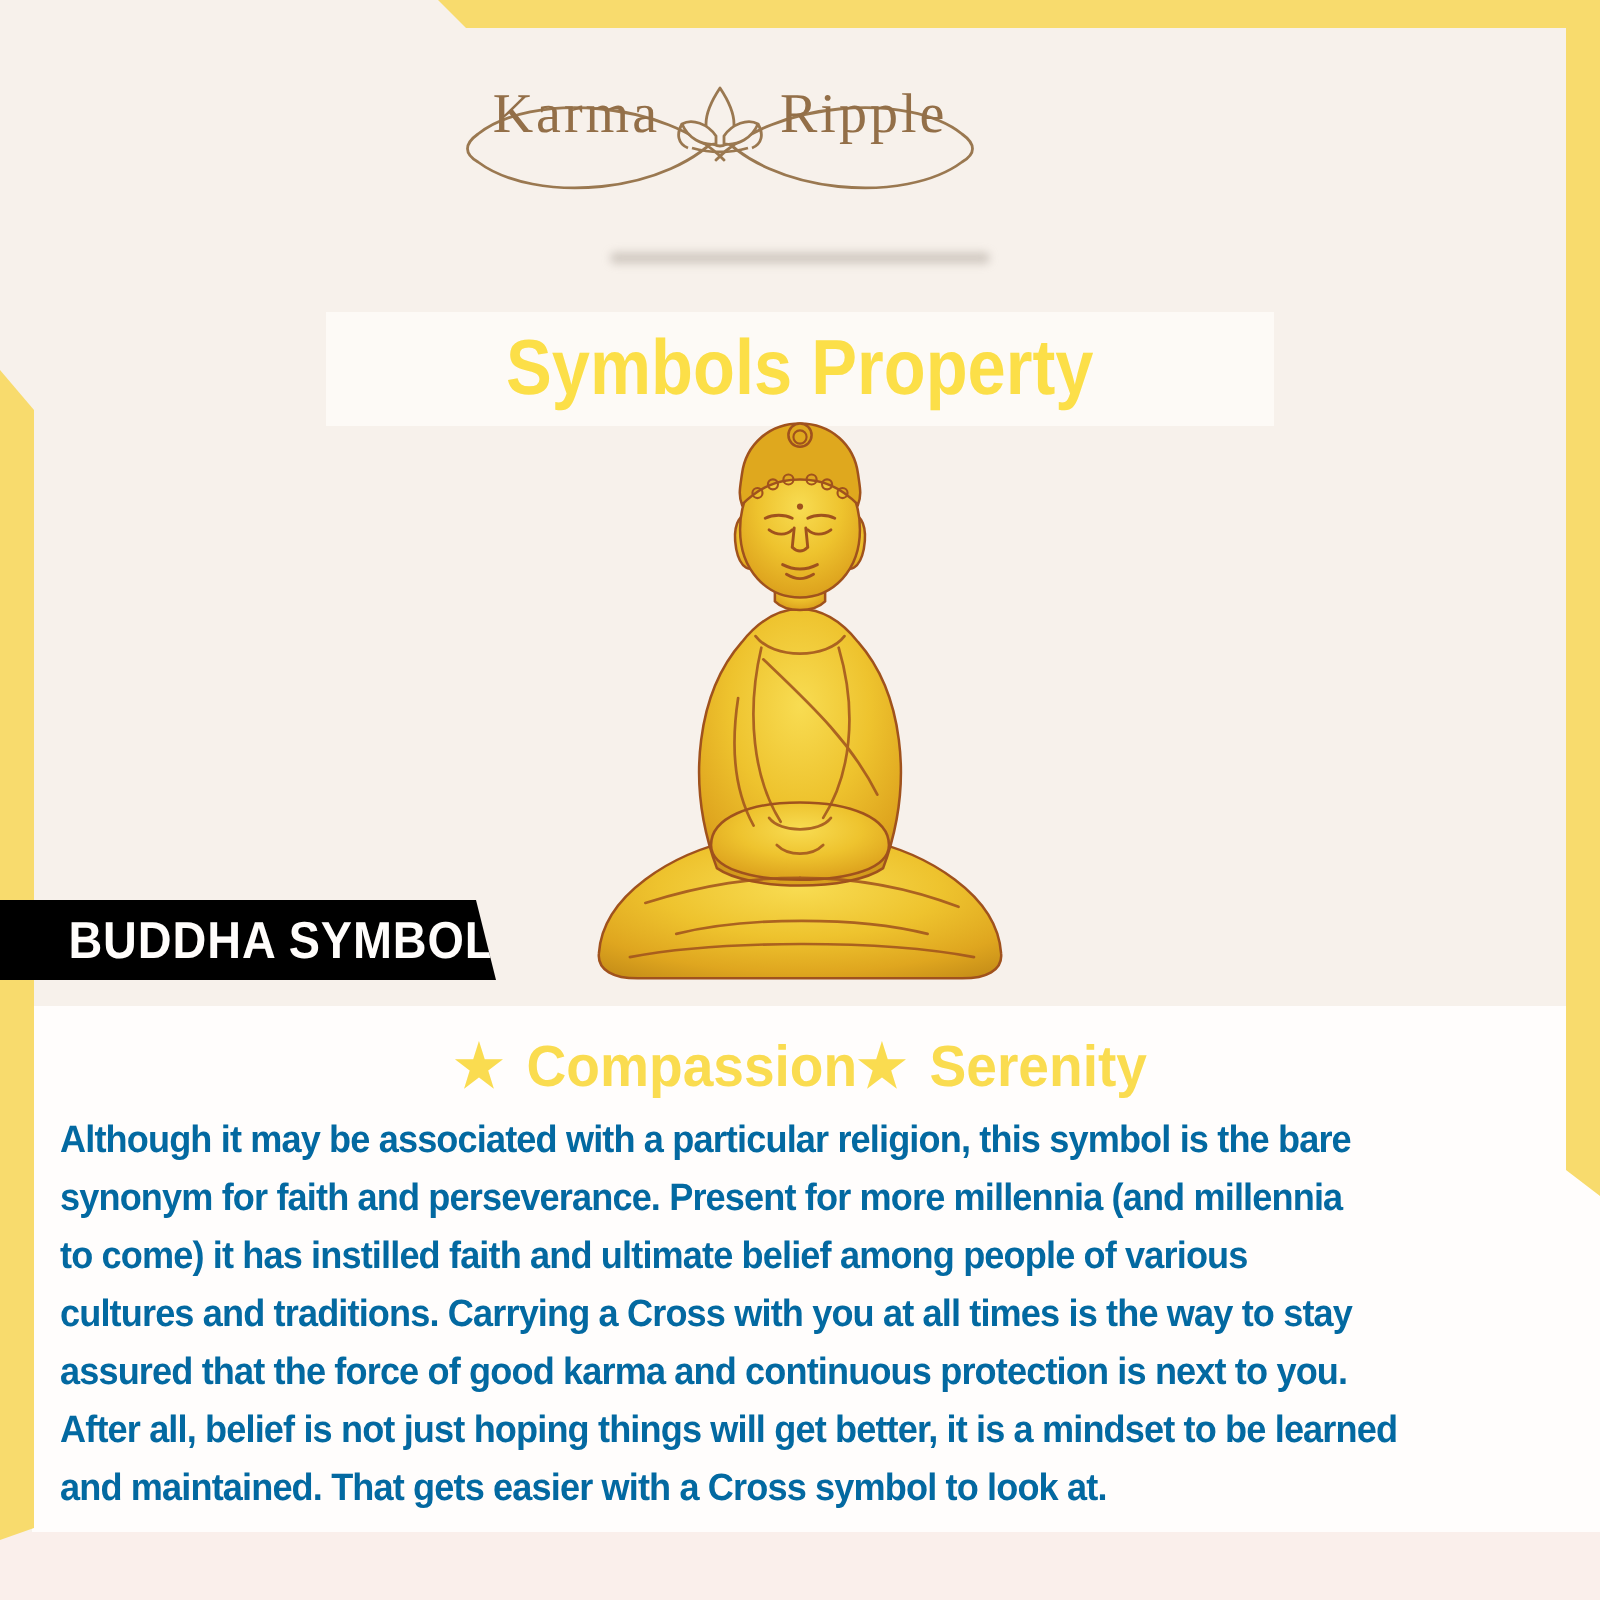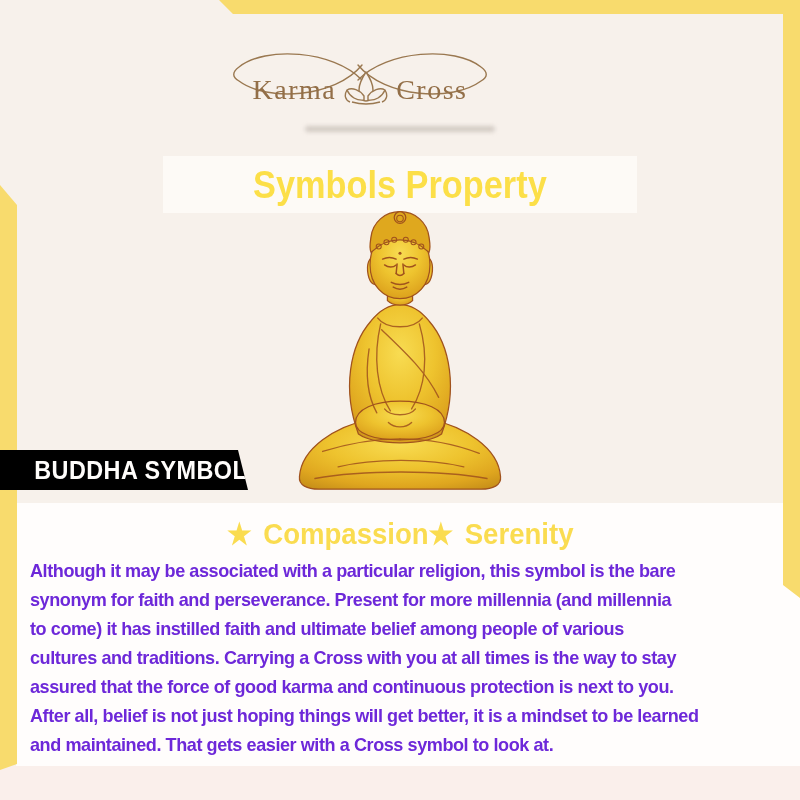--- a/index.html
+++ b/index.html
@@ -19,21 +19,21 @@
   }
   .left-strip{
     left:0;top:185px;width:17px;height:585px;
     background:#F8DB6D;
     clip-path:polygon(0 0,17px 20px,17px 579px,0 585px);
   }
 
   
   .logo{
     left:229px;top:42px;width:262px;height:64px;
-    display:flex;align-items:flex-end;justify-content:center;gap:8px;
+    display:flex;align-items:flex-start;justify-content:center;gap:8px;
   }
   .logo .swirls{position:absolute;left:0;top:2px;width:262px;height:60px;}
   .logo .word{
     font-family:"Liberation Serif",serif;
     font-size:28px;color:#936F48;letter-spacing:1.5px;
     position:relative;z-index:2;
   }
   .logo .lotus{position:relative;z-index:2;width:44px;height:38px;margin-top:-2px;}
 
   
@@ -75,21 +75,21 @@
     left:0;top:514px;width:800px;height:40px;text-align:center;text-decoration:underline;
   }
   .props-heading .props-text{
     display:inline-block;line-height:40px;white-space:nowrap;
     font-size:29px;font-weight:bold;color:#FADC50;
     word-spacing:4px;transform:scaleX(.95);transform-origin:center;
   }
 
   .body-text{
     left:30px;top:556px;width:770px;
-    color:#6d28d9;font-size:19px;font-weight:bold;letter-spacing:-.45px;
+    color:#0369a1;font-size:19px;font-weight:bold;letter-spacing:-.45px;
   }
   .body-text .line{
     line-height:29px;white-space:nowrap;
     transform:scaleX(.95);transform-origin:left center;
   }
 </style>
 </head>
 <body>
 
 <div class="abs bottom-band"></div>
@@ -108,21 +108,21 @@
   </svg>
   <span class="word">Karma</span>
   <svg class="lotus" viewBox="0 0 44 36" fill="#F7F1EB" stroke="#9A7850" stroke-width="1.4" stroke-linejoin="round">
     <path d="M22,3 C26,9 29,15 29,21 C29,28 26,32 22,32 C18,32 15,28 15,21 C15,15 18,9 22,3 Z"></path>
     <path d="M20,31 C13,32 6,28 3,21 C8,18 16,21 20,27 Z"></path>
     <path d="M24,31 C31,32 38,28 41,21 C36,18 28,21 24,27 Z"></path>
     <path d="M3,21 C0,26 1,31 6,33" fill="none"></path>
     <path d="M41,21 C44,26 43,31 38,33" fill="none"></path>
     <path d="M8,33 Q22,37 36,33" fill="none"></path>
   </svg>
-  <span class="word">Cross</span>
+  <span class="word">Ripple</span>
 </div>
 
 <svg class="abs buddha" viewBox="0 0 240 300">
   <defs>
     <radialGradient id="gold" cx="50%" cy="35%" r="78%">
       <stop offset="0%" stop-color="#F8DC52"></stop>
       <stop offset="45%" stop-color="#EEC32E"></stop>
       <stop offset="78%" stop-color="#DFA61F"></stop>
       <stop offset="100%" stop-color="#C68E18"></stop>
     </radialGradient>

